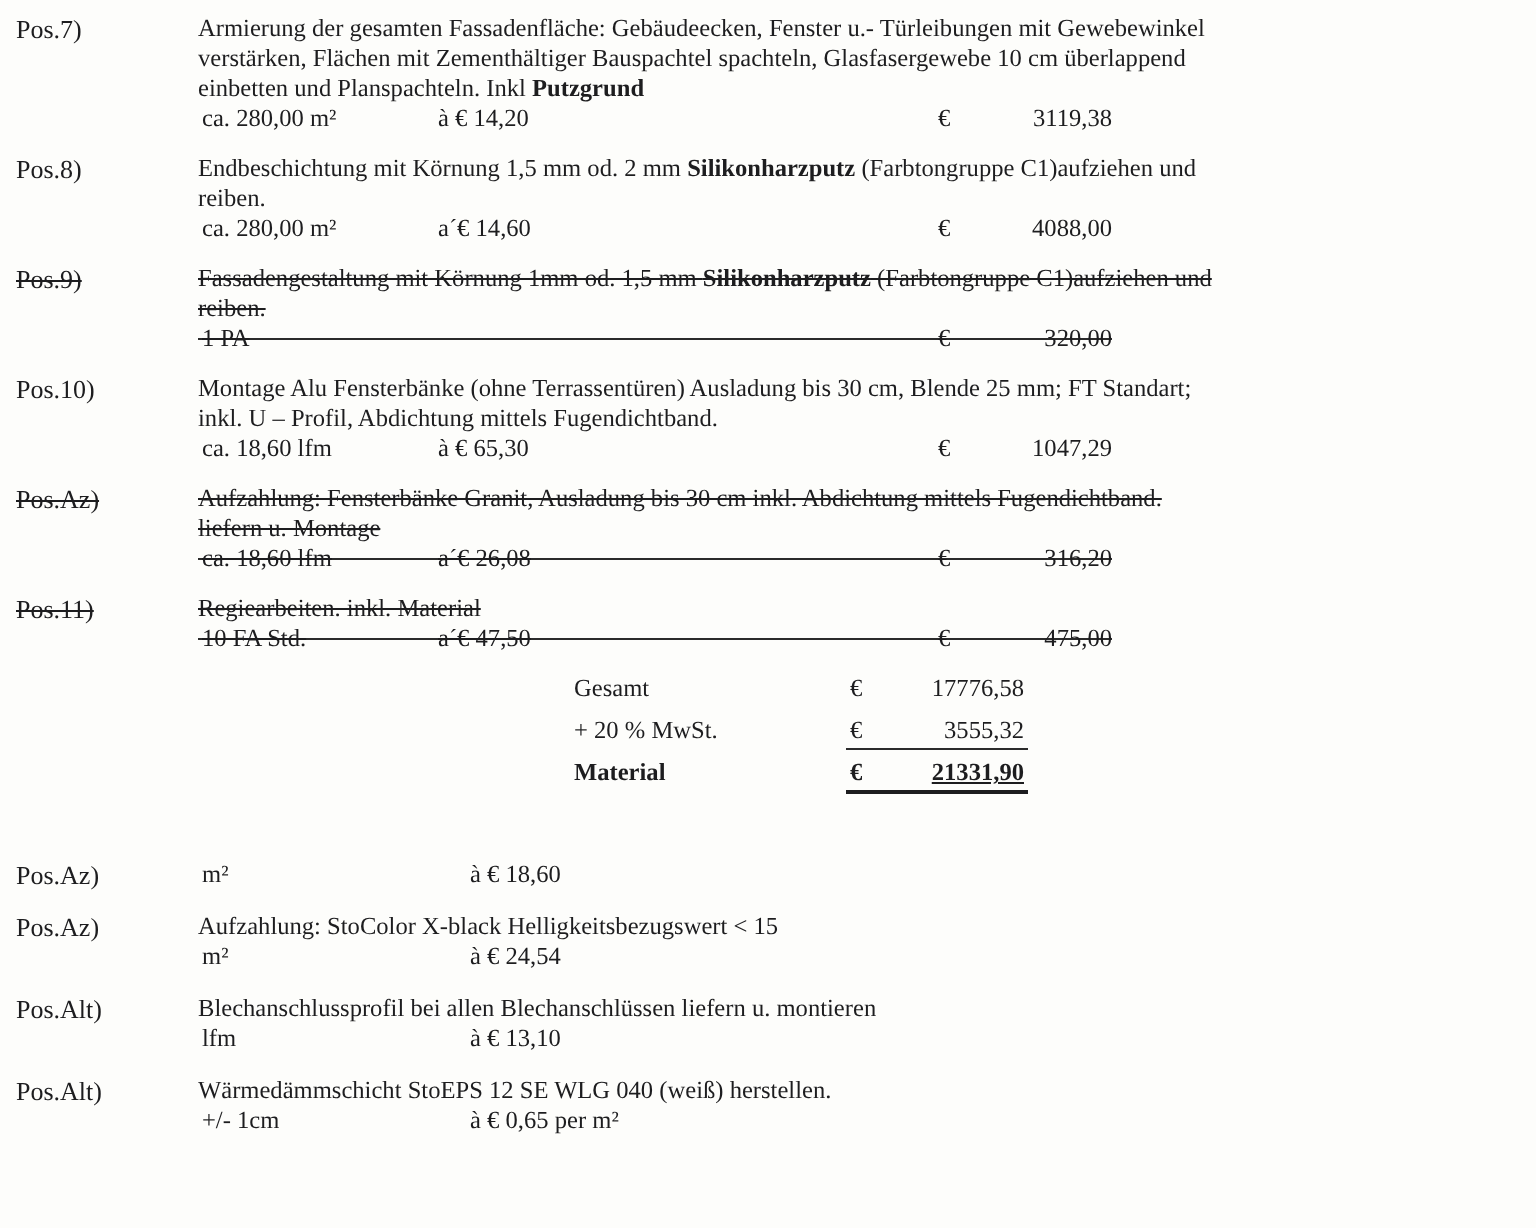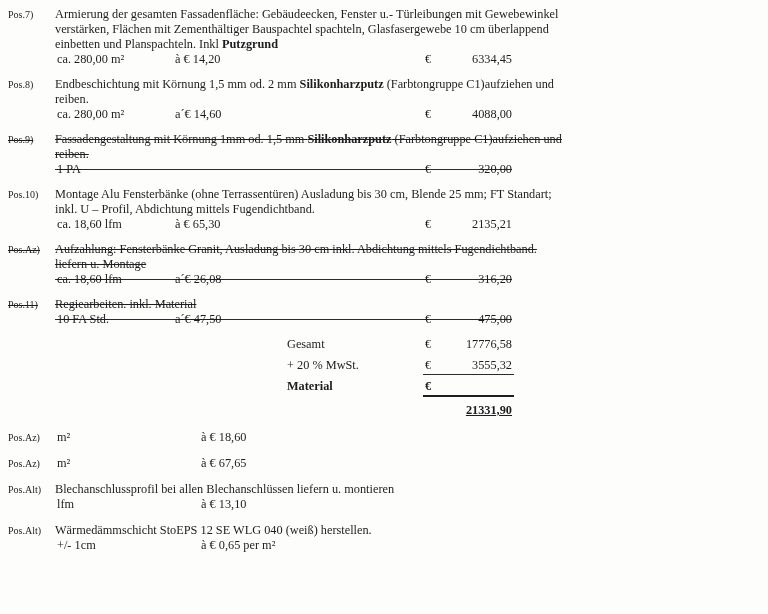--- a/index.html
+++ b/index.html
@@ -14,24 +14,24 @@
   }
   .page { position:relative; width:768px; height:614px; }
 
   .section-top { position:absolute; top:7px; left:8px; width:752px; }
   .section-addendum { position:absolute; top:430px; left:8px; width:752px; }
 
   .item, .add-item { display:flex; margin-bottom:10px; }
   .add-item { margin-bottom:11px; }
   .pos {
     width:47px; flex:0 0 47px;
-    font-size:10px; line-height:15px;
+    font-size:13px; line-height:15px;
     white-space:nowrap;
   }
-  .body { position:relative; width:512px; flex:0 0 512px; }
+  .body { position:relative; width:512px; flex:0 0 512px;margin-left:44px; }
   .desc { white-space:pre-line; }
   .desc b { font-weight:bold; }
 
   .qtyrow { position:relative; height:15px; }
   .qty   { position:absolute; left:2px; white-space:nowrap; }
   .uprice{ position:absolute; left:120px; white-space:nowrap; }
   .cur   { position:absolute; left:370px; }
   .amount{ position:absolute; left:385px; width:72px; text-align:right; white-space:nowrap; }
 
   .struck .desc, .struck-pos { text-decoration:line-through; text-decoration-thickness:1px; }
@@ -44,48 +44,48 @@
   .totals { position:relative; margin-left:279px; width:225px; margin-top:10px; }
   .trow { position:relative; height:15px; margin-bottom:6px; }
   .tlabel { position:absolute; left:0; white-space:nowrap; }
   .tcur   { position:absolute; left:138px; }
   .tamount{ position:absolute; right:0; width:87px; text-align:right; white-space:nowrap; }
   .trow.rule-single .rule {
     position:absolute; left:136px; right:-2px; bottom:-2px;
     border-bottom:1px solid #2b2b2b;
   }
   .trow.final { font-weight:bold; }
-  .trow.final .tamount { text-decoration:underline;margin-top:24px; }
+  .trow.final .tamount { text-decoration:underline; }
   .trow.final .rule {
     position:absolute; left:136px; right:-2px; bottom:-3px;
     border-bottom:2.4px solid #1d1d1f;
   }
 
   .unitrow { position:relative; height:15px; }
   .unit  { position:absolute; left:2px; white-space:nowrap; }
-  .aprice{ position:absolute; left:146px; white-space:nowrap; }
+  .aprice{ position:absolute; left:136px; white-space:nowrap; }
 </style>
 </head>
 <body>
 
 <div class="page">
 
   <div class="section-top">
 
     <div class="item">
       <div class="pos">Pos.7)</div>
       <div class="body">
         <p class="desc"><span>Armierung der gesamten Fassadenfläche: Gebäudeecken, Fenster u.- Türleibungen mit Gewebewinkel
 verstärken, Flächen mit Zementhältiger Bauspachtel spachteln, Glasfasergewebe 10 cm überlappend
 einbetten und Planspachteln. Inkl </span><b>Putzgrund</b><span></span></p>
         <div class="qtyrow">
           <span class="qty">ca. 280,00 m²</span>
           <span class="uprice">à € 14,20</span>
           <span class="cur">€</span>
-          <span class="amount">6334,45</span>
+          <span class="amount">3119,38</span>
         </div>
       </div>
     </div>
 
     <div class="item">
       <div class="pos">Pos.8)</div>
       <div class="body">
         <p class="desc"><span>Endbeschichtung mit Körnung 1,5 mm od. 2 mm </span><b>Silikonharzputz</b><span> (Farbtongruppe C1)aufziehen und
 reiben.</span></p>
         <div class="qtyrow">
@@ -114,21 +114,21 @@
 
     <div class="item">
       <div class="pos">Pos.10)</div>
       <div class="body">
         <p class="desc"><span>Montage Alu Fensterbänke (ohne Terrassentüren) Ausladung bis 30 cm, Blende 25 mm; FT Standart;
 inkl. U – Profil, Abdichtung mittels Fugendichtband.</span><b></b><span></span></p>
         <div class="qtyrow">
           <span class="qty">ca. 18,60 lfm</span>
           <span class="uprice">à € 65,30</span>
           <span class="cur">€</span>
-          <span class="amount">2135,21</span>
+          <span class="amount">1047,29</span>
         </div>
       </div>
     </div>
 
     <div class="item struck">
       <div class="pos struck-pos">Pos.Az)</div>
       <div class="body">
         <p class="desc"><span>Aufzahlung: Fensterbänke Granit, Ausladung bis 30 cm inkl. Abdichtung mittels Fugendichtband.
 liefern u. Montage</span><b></b><span></span></p>
         <div class="qtyrow">
@@ -185,23 +185,24 @@
         <div class="unitrow">
           <span class="unit">m²</span>
           <span class="aprice">à € 18,60</span>
         </div>
       </div>
     </div>
 
     <div class="add-item">
       <div class="pos">Pos.Az)</div>
       <div class="body">
+        <p class="desc">Aufzahlung: StoColor X-black Helligkeitsbezugswert &lt; 15</p>
         <div class="unitrow">
           <span class="unit">m²</span>
-          <span class="aprice">à € 67,65</span>
+          <span class="aprice">à € 24,54</span>
         </div>
       </div>
     </div>
 
     <div class="add-item">
       <div class="pos">Pos.Alt)</div>
       <div class="body">
         <p class="desc">Blechanschlussprofil bei allen Blechanschlüssen liefern u. montieren</p>
         <div class="unitrow">
           <span class="unit">lfm</span>

